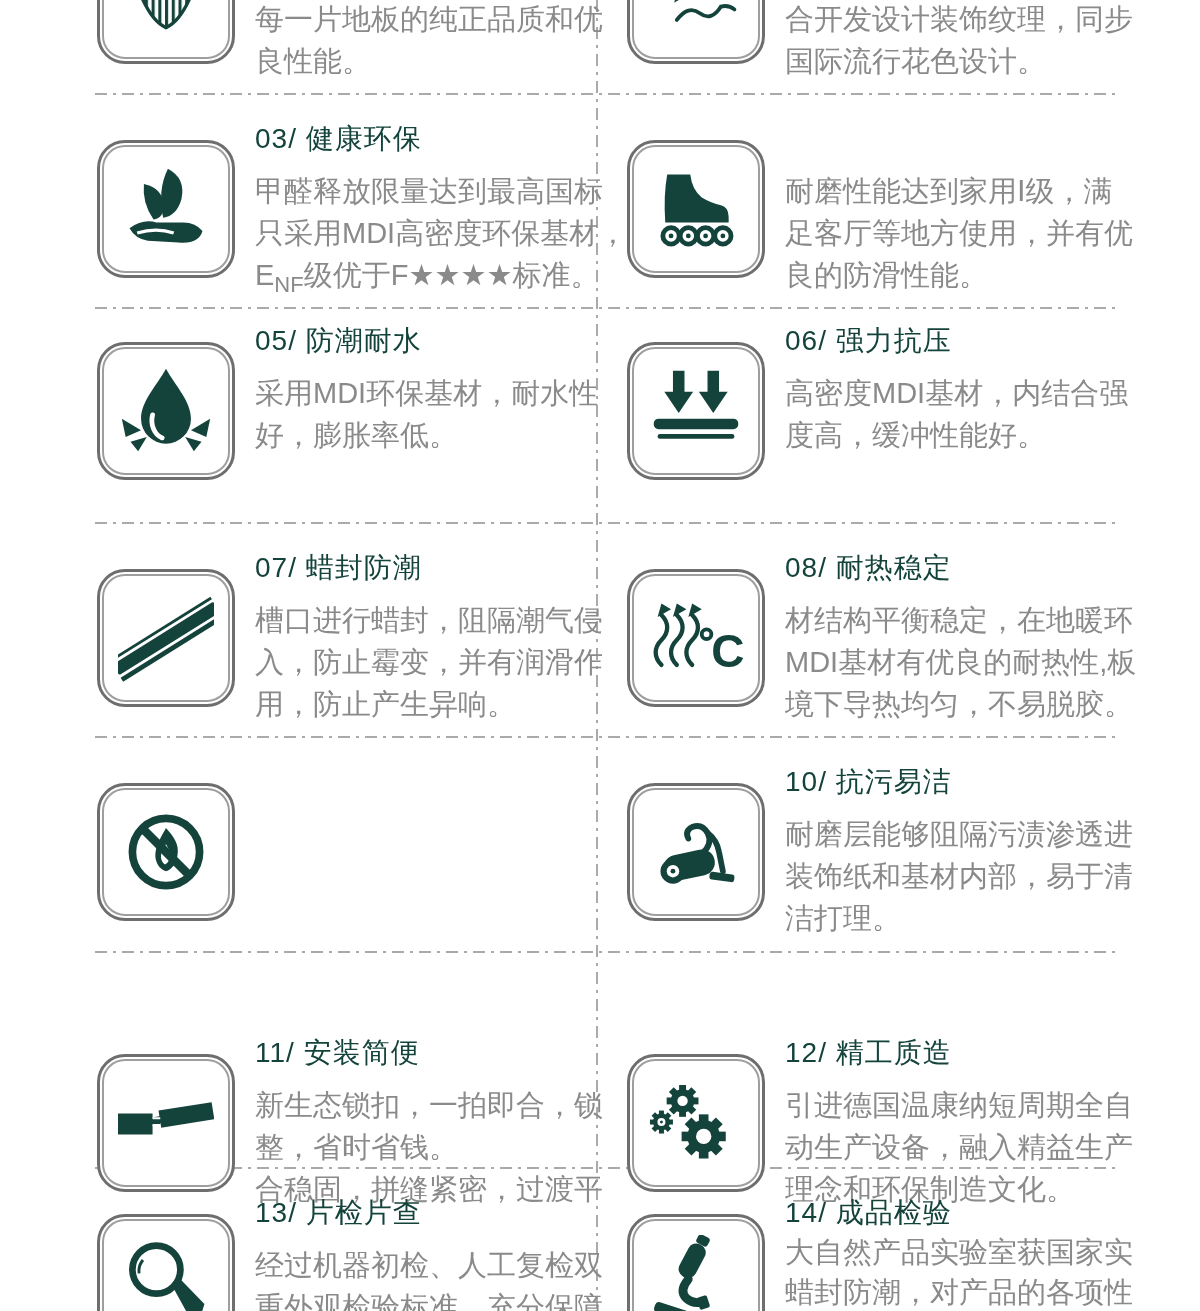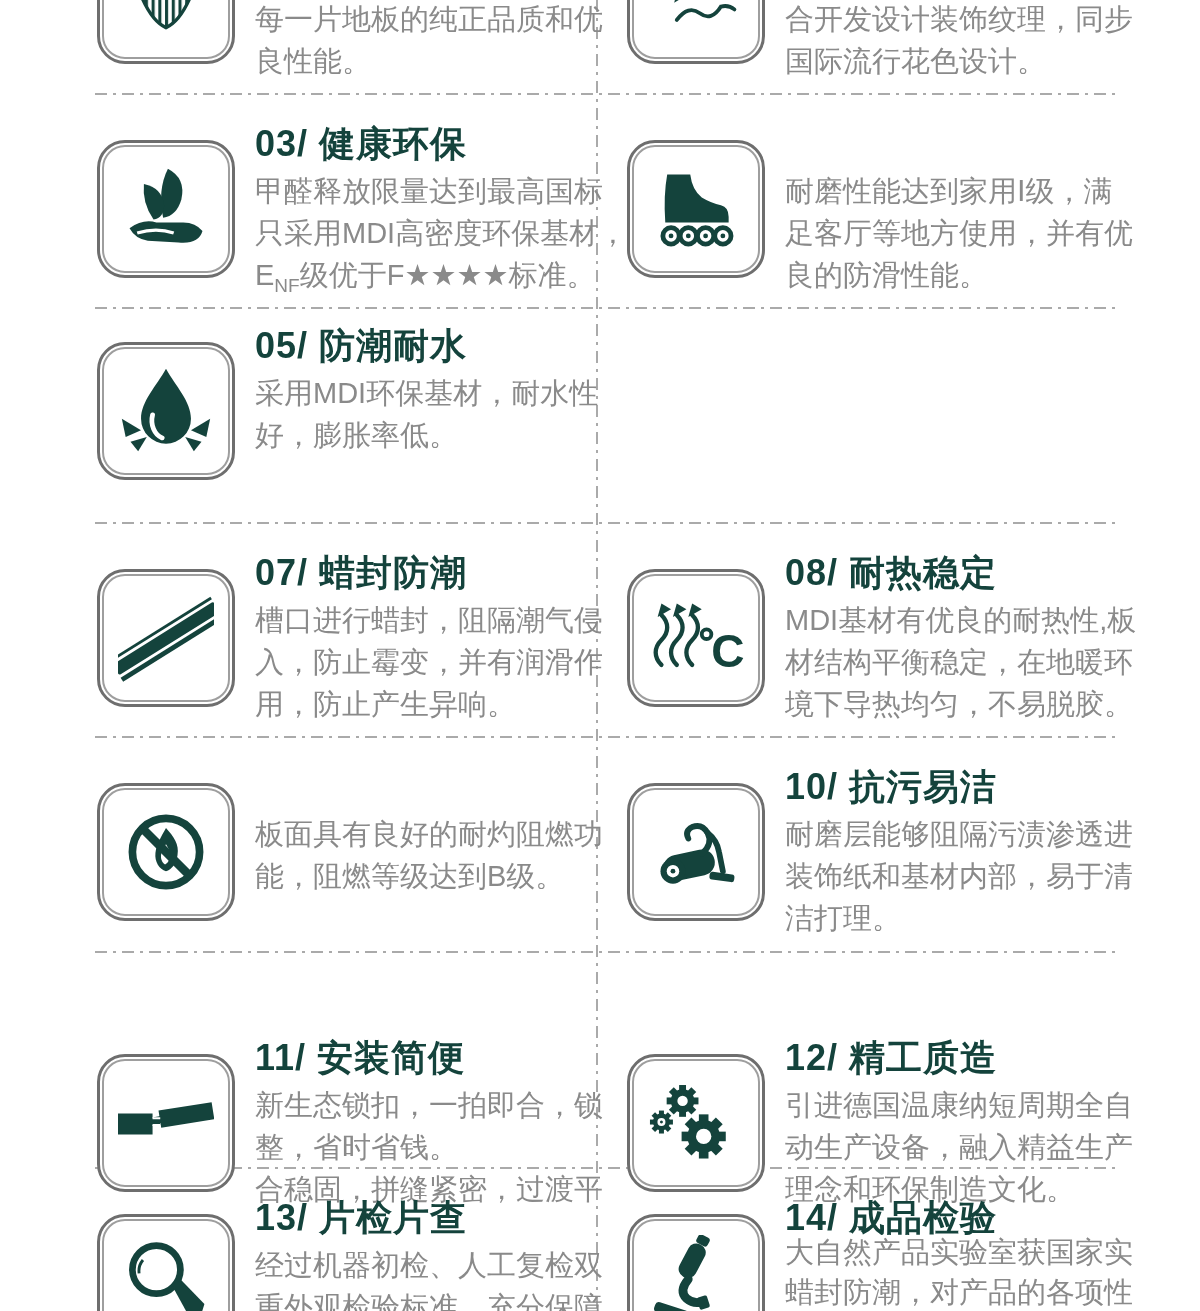--- a/index.html
+++ b/index.html
@@ -14,28 +14,28 @@
   .icon-frame{
     position:absolute;left:97px;top:46px;width:138px;height:138px;box-sizing:border-box;
     border:3px solid #6e6e6e;border-radius:28px;background:#fff;
     display:flex;align-items:center;justify-content:center;
   }
   .icon-frame::before{
     content:"";position:absolute;inset:2px;border:2px solid #9e9e9e;border-radius:23px;pointer-events:none;
   }
   .glyph{width:96px;height:96px;fill:#14433c;}
   .title{
-    position:absolute;left:255px;top:26px;font-size:36px;font-weight:700;color:#14433c;
+    position:absolute;left:255px;top:26px;font-size:28px;font-weight:400;color:#14433c;
     white-space:nowrap;letter-spacing:1px;
   }
   .desc{position:absolute;left:255px;top:76px;font-size:29px;color:#8a8a8a;line-height:42px;}
   .desc .line{white-space:nowrap;}
   .partial .desc{top:118px;}
   .tight .desc{top:64px;line-height:40px;}
-  .subsc{font-size:19px;vertical-align:-7px;}
+  .subsc{font-size:22px;vertical-align:-7px;}
   .h-divider{
     position:absolute;left:95px;width:1020px;height:2px;
     background:repeating-linear-gradient(90deg,#aaaaaa 0 12px,transparent 12px 18px,#aaaaaa 18px 21px,transparent 21px 27px);
   }
   .v-divider{
     position:absolute;top:0;left:596px;width:2px;height:1311px;
     background:repeating-linear-gradient(180deg,#aaaaaa 0 12px,transparent 12px 18px,#aaaaaa 18px 21px,transparent 21px 27px);
   }
   .hd1{top:93px}.hd2{top:307px}.hd3{top:522px}.hd4{top:736px}.hd5{top:951px}.hd6{top:1167px}
 </style>
@@ -138,20 +138,37 @@
           <polygon points="96,58 76,70 92,77"></polygon>
           <polygon points="87,82 70,77 79,92"></polygon>
         </svg>
       </div>
       <div class="title">05/ 防潮耐水</div>
       <div class="desc">
         <div class="line">采用MDI环保基材，耐水性</div>
         <div class="line">好，膨胀率低。</div>
       </div>
     </div>
+    <div class="cell cr">
+      <div class="icon-frame">
+        <svg class="glyph" viewBox="0 0 100 100">
+          <path d="M26,8 h12 v22 h9 L32,52 17,30 h9 Z"></path>
+          <g transform="translate(36 0)">
+              <path d="M26,8 h12 v22 h9 L32,52 17,30 h9 Z"></path>
+            </g>
+          <rect x="6" y="58" width="88" height="11" rx="5"></rect>
+          <rect x="10" y="74" width="80" height="5" rx="2.5"></rect>
+        </svg>
+      </div>
+      <div class="title">06/ 强力抗压</div>
+      <div class="desc">
+        <div class="line">高密度MDI基材，内结合强</div>
+        <div class="line">度高，缓冲性能好。</div>
+      </div>
+    </div>
   </div>
 
   <div class="row r4">
     <div class="cell cl">
       <div class="icon-frame">
         <svg class="glyph" viewBox="0 0 100 100">
           <g transform="rotate(-32 50 50)">
             <rect x="-12" y="38" width="124" height="3"></rect>
             <rect x="-12" y="44" width="124" height="13" rx="2"></rect>
             <rect x="-12" y="60" width="124" height="5"></rect>
@@ -175,40 +192,36 @@
           </g>
           <polygon points="8,28 22,20 12,14" transform="translate(2 0)"></polygon>
           <polygon points="24,28 38,20 28,14" transform="translate(2 0)"></polygon>
           <polygon points="40,28 54,20 44,14" transform="translate(2 0)"></polygon>
           <circle cx="61" cy="46" r="5" fill="none" stroke="#14433c" stroke-width="4"></circle>
           <text x="66" y="80" font-size="48" font-weight="bold" fill="#14433c" font-family="Liberation Sans, DejaVu Sans, sans-serif">C</text>
         </svg>
       </div>
       <div class="title">08/ 耐热稳定</div>
       <div class="desc">
+        <div class="line">材结构平衡稳定，在地暖环</div>
         <div class="line">MDI基材有优良的耐热性,板</div>
-        <div class="line">材结构平衡稳定，在地暖环</div>
         <div class="line">境下导热均匀，不易脱胶。</div>
       </div>
     </div>
   </div>
 
   <div class="row r5">
     <div class="cell cl">
       <div class="icon-frame">
         <svg class="glyph" viewBox="0 0 100 100">
           <circle cx="50" cy="50" r="35" fill="none" stroke="#14433c" stroke-width="8"></circle>
           <path d="M50,25 C58,34 64,42 62,53 C61,62 56,68 50,70 C43,68 38,60 39,51 C40,42 45,34 50,25 Z"></path>
           <path d="M50,42 C53,47 55,51 54,56 C53,60 51,62 49,63 C46,61 44,57 45,52 C46,48 48,45 50,42 Z" fill="#ffffff"></path>
           <rect x="12" y="45.5" width="76" height="9" transform="rotate(45 50 50)"></rect>
         </svg>
-      </div>
-      <div class="desc">
-        <div class="line">板面具有良好的耐灼阻燃功</div>
-        <div class="line">能，阻燃等级达到B级。</div>
       </div>
     </div>
     <div class="cell cr">
       <div class="icon-frame">
         <svg class="glyph" viewBox="0 0 100 100">
           <g transform="rotate(-12 44 64)">
               <rect x="16" y="50" width="54" height="27" rx="13.5"></rect>
             </g>
           <circle cx="26" cy="70" r="13"></circle>
           <circle cx="26" cy="70" r="6.5" fill="#ffffff"></circle>

